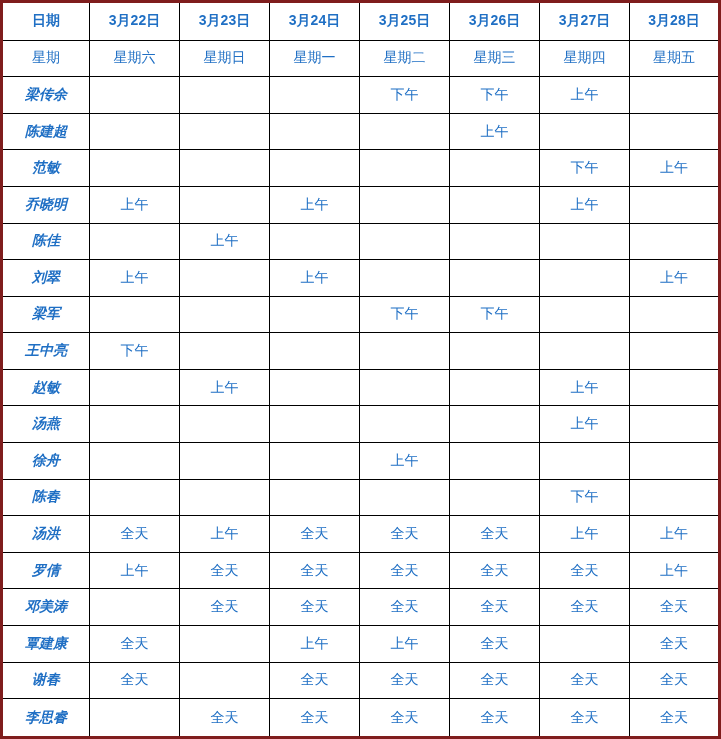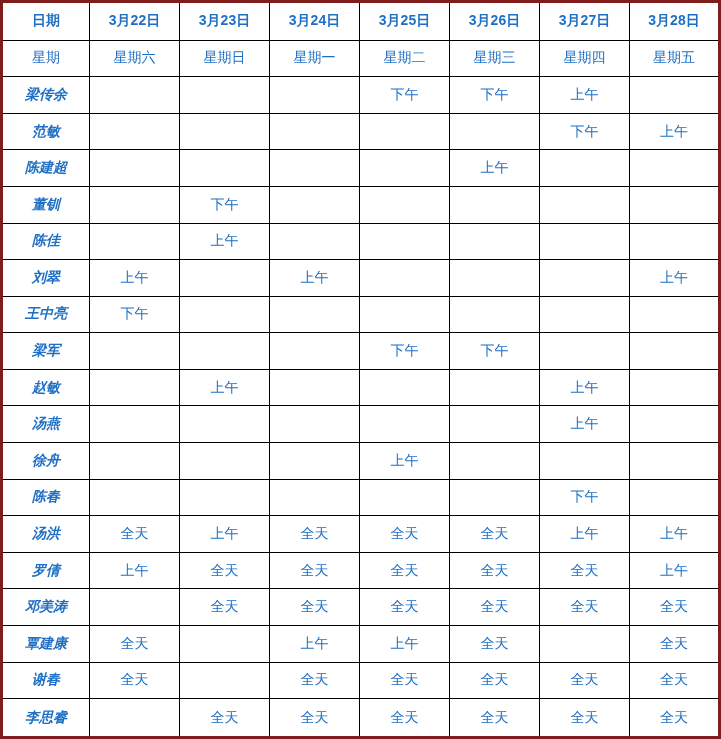--- a/index.html
+++ b/index.html
@@ -97,47 +97,47 @@
         <td class="name">梁传余</td>
         <td class="cell empty"></td>
         <td class="cell empty"></td>
         <td class="cell empty"></td>
         <td class="cell">下午</td>
         <td class="cell">下午</td>
         <td class="cell">上午</td>
         <td class="cell empty"></td>
       </tr>
       <tr>
+        <td class="name">陈建超</td>
+        <td class="cell empty"></td>
+        <td class="cell empty"></td>
+        <td class="cell empty"></td>
+        <td class="cell empty"></td>
+        <td class="cell">上午</td>
+        <td class="cell empty"></td>
+        <td class="cell empty"></td>
+      </tr>
+      <tr>
         <td class="name">范敏</td>
         <td class="cell empty"></td>
         <td class="cell empty"></td>
         <td class="cell empty"></td>
         <td class="cell empty"></td>
         <td class="cell empty"></td>
         <td class="cell">下午</td>
         <td class="cell">上午</td>
       </tr>
       <tr>
-        <td class="name">陈建超</td>
-        <td class="cell empty"></td>
-        <td class="cell empty"></td>
-        <td class="cell empty"></td>
-        <td class="cell empty"></td>
-        <td class="cell">上午</td>
-        <td class="cell empty"></td>
-        <td class="cell empty"></td>
-      </tr>
-      <tr>
-        <td class="name">董钏</td>
-        <td class="cell empty"></td>
-        <td class="cell">下午</td>
-        <td class="cell empty"></td>
-        <td class="cell empty"></td>
-        <td class="cell empty"></td>
-        <td class="cell empty"></td>
+        <td class="name">乔晓明</td>
+        <td class="cell">上午</td>
+        <td class="cell empty"></td>
+        <td class="cell">上午</td>
+        <td class="cell empty"></td>
+        <td class="cell empty"></td>
+        <td class="cell">上午</td>
         <td class="cell empty"></td>
       </tr>
       <tr>
         <td class="name">陈佳</td>
         <td class="cell empty"></td>
         <td class="cell">上午</td>
         <td class="cell empty"></td>
         <td class="cell empty"></td>
         <td class="cell empty"></td>
         <td class="cell empty"></td>
@@ -147,36 +147,36 @@
         <td class="name">刘翠</td>
         <td class="cell">上午</td>
         <td class="cell empty"></td>
         <td class="cell">上午</td>
         <td class="cell empty"></td>
         <td class="cell empty"></td>
         <td class="cell empty"></td>
         <td class="cell">上午</td>
       </tr>
       <tr>
+        <td class="name">梁军</td>
+        <td class="cell empty"></td>
+        <td class="cell empty"></td>
+        <td class="cell empty"></td>
+        <td class="cell">下午</td>
+        <td class="cell">下午</td>
+        <td class="cell empty"></td>
+        <td class="cell empty"></td>
+      </tr>
+      <tr>
         <td class="name">王中亮</td>
         <td class="cell">下午</td>
         <td class="cell empty"></td>
         <td class="cell empty"></td>
         <td class="cell empty"></td>
         <td class="cell empty"></td>
-        <td class="cell empty"></td>
-        <td class="cell empty"></td>
-      </tr>
-      <tr>
-        <td class="name">梁军</td>
-        <td class="cell empty"></td>
-        <td class="cell empty"></td>
-        <td class="cell empty"></td>
-        <td class="cell">下午</td>
-        <td class="cell">下午</td>
         <td class="cell empty"></td>
         <td class="cell empty"></td>
       </tr>
       <tr>
         <td class="name">赵敏</td>
         <td class="cell empty"></td>
         <td class="cell">上午</td>
         <td class="cell empty"></td>
         <td class="cell empty"></td>
         <td class="cell empty"></td>

